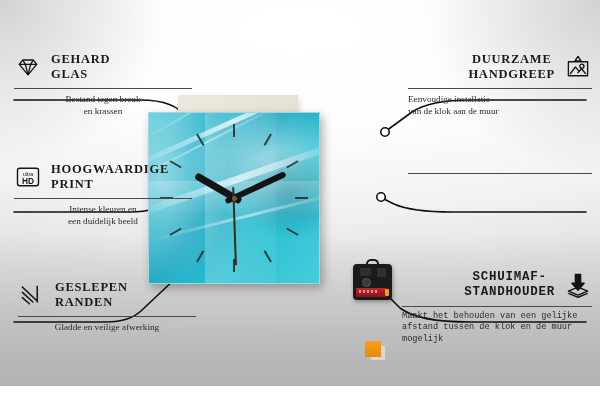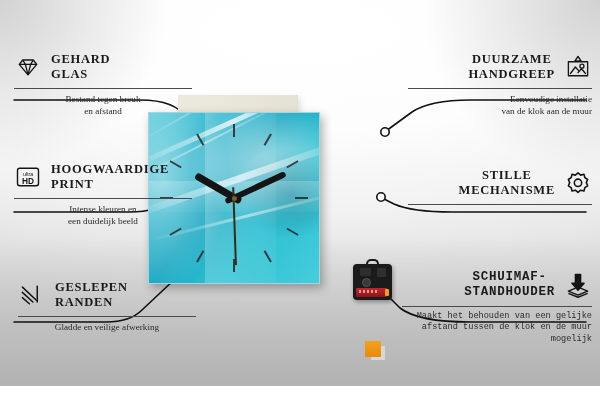--- a/index.html
+++ b/index.html
@@ -107,21 +107,21 @@
 
   
   .feature { position: absolute; width: 178px; }
   .feature .head { display:flex; align-items:center; gap:9px; }
   .feature.right .head { flex-direction: row-reverse; }
   .ttl { font-size: 12.5px; font-weight: 700; letter-spacing: .75px;
     color:#1a1a1a; line-height: 1.22; text-transform: uppercase; }
   .feature.right .ttl { text-align: center; }
   .rule { height:0; border-top:1px solid #4a4a4a; margin: 5px 0 4px; }
   .desc { font-size: 9.2px; color:#2b2b2b; line-height: 1.35; text-align: center; }
-  .feature.right .desc { text-align: right; }
+  .feature.right .desc { text-align: left; }
   .ico { width: 28px; height: 28px; flex: 0 0 28px; display:block; }
 
   #f-glas   { left: 14px;  top: 52px;  }
   #f-print  { left: 14px;  top: 162px; }
   #f-randen { left: 18px;  top: 280px; }
   #f-greep  { left: 408px; top: 52px;  }
   #f-stil   { left: 408px; top: 168px; }
   #f-schuim { left: 408px; top: 270px; font-family: Liberation Mono, monospace; }
   #f-schuim .desc { font-size: 8.6px; }
   #f-greep  { width: 184px; }
@@ -238,21 +238,21 @@
         </g>
       </svg>
       <div class="ttl">
         <div>GEHARD</div>
         <div>GLAS</div>
       </div>
     </div>
     <div class="rule"></div>
     <div class="desc">
       <div>Bestand tegen breuk</div>
-      <div>en afstand</div>
+      <div>en krassen</div>
     </div>
   </div>
 
   <div class="feature left" id="f-print">
     <div class="head">
       <svg class="ico" viewBox="0 0 32 32">
         <rect x="4" y="6" width="24" height="20" rx="2.5" fill="none" stroke="#141414" stroke-width="1.6"></rect>
         <text x="16" y="15" font-family="Liberation Sans, sans-serif" font-size="6" text-anchor="middle" fill="#141414">ultra</text>
         <text x="16" y="23.5" font-family="Liberation Sans, sans-serif" font-size="9.5" font-weight="bold" text-anchor="middle" fill="#141414">HD</text>
       </svg>
@@ -306,34 +306,20 @@
       </div>
     </div>
     <div class="rule"></div>
     <div class="desc">
       <div>Eenvoudige installatie</div>
       <div>van de klok aan de muur</div>
     </div>
   </div>
 
   <div class="feature right" id="f-stil">
-    <div class="head">
-      <svg class="ico" viewBox="0 0 32 32">
-        <g fill="none" stroke="#141414" stroke-width="1.8" stroke-linejoin="round">
-          <path d="M16 4.5 L19 7 L22.8 6 L23.8 9.8 L27 12 L25.5 15.6 L27 19.2
-                   L23.8 21.4 L22.8 25.2 L19 24.2 L16 26.7 L13 24.2 L9.2 25.2
-                   L8.2 21.4 L5 19.2 L6.5 15.6 L5 12 L8.2 9.8 L9.2 6 L13 7 Z"></path>
-          <circle cx="16" cy="15.8" r="4.2"></circle>
-        </g>
-      </svg>
-      <div class="ttl">
-        <div>STILLE</div>
-        <div>MECHANISME</div>
-      </div>
-    </div>
     <div class="rule"></div>
   </div>
 
   <div class="feature right" id="f-schuim">
     <div class="head">
       <svg class="ico" viewBox="0 0 32 32">
         <g fill="none" stroke="#141414" stroke-width="1.6" stroke-linejoin="round">
           <path d="M13 4 L19 4 L19 14 L23 14 L16 22 L9 14 L13 14 Z" fill="#141414"></path>
           <path d="M16 18.5 L27 23 L16 27.5 L5 23 Z"></path>
           <path d="M5 25.5 L16 30 L27 25.5"></path>

